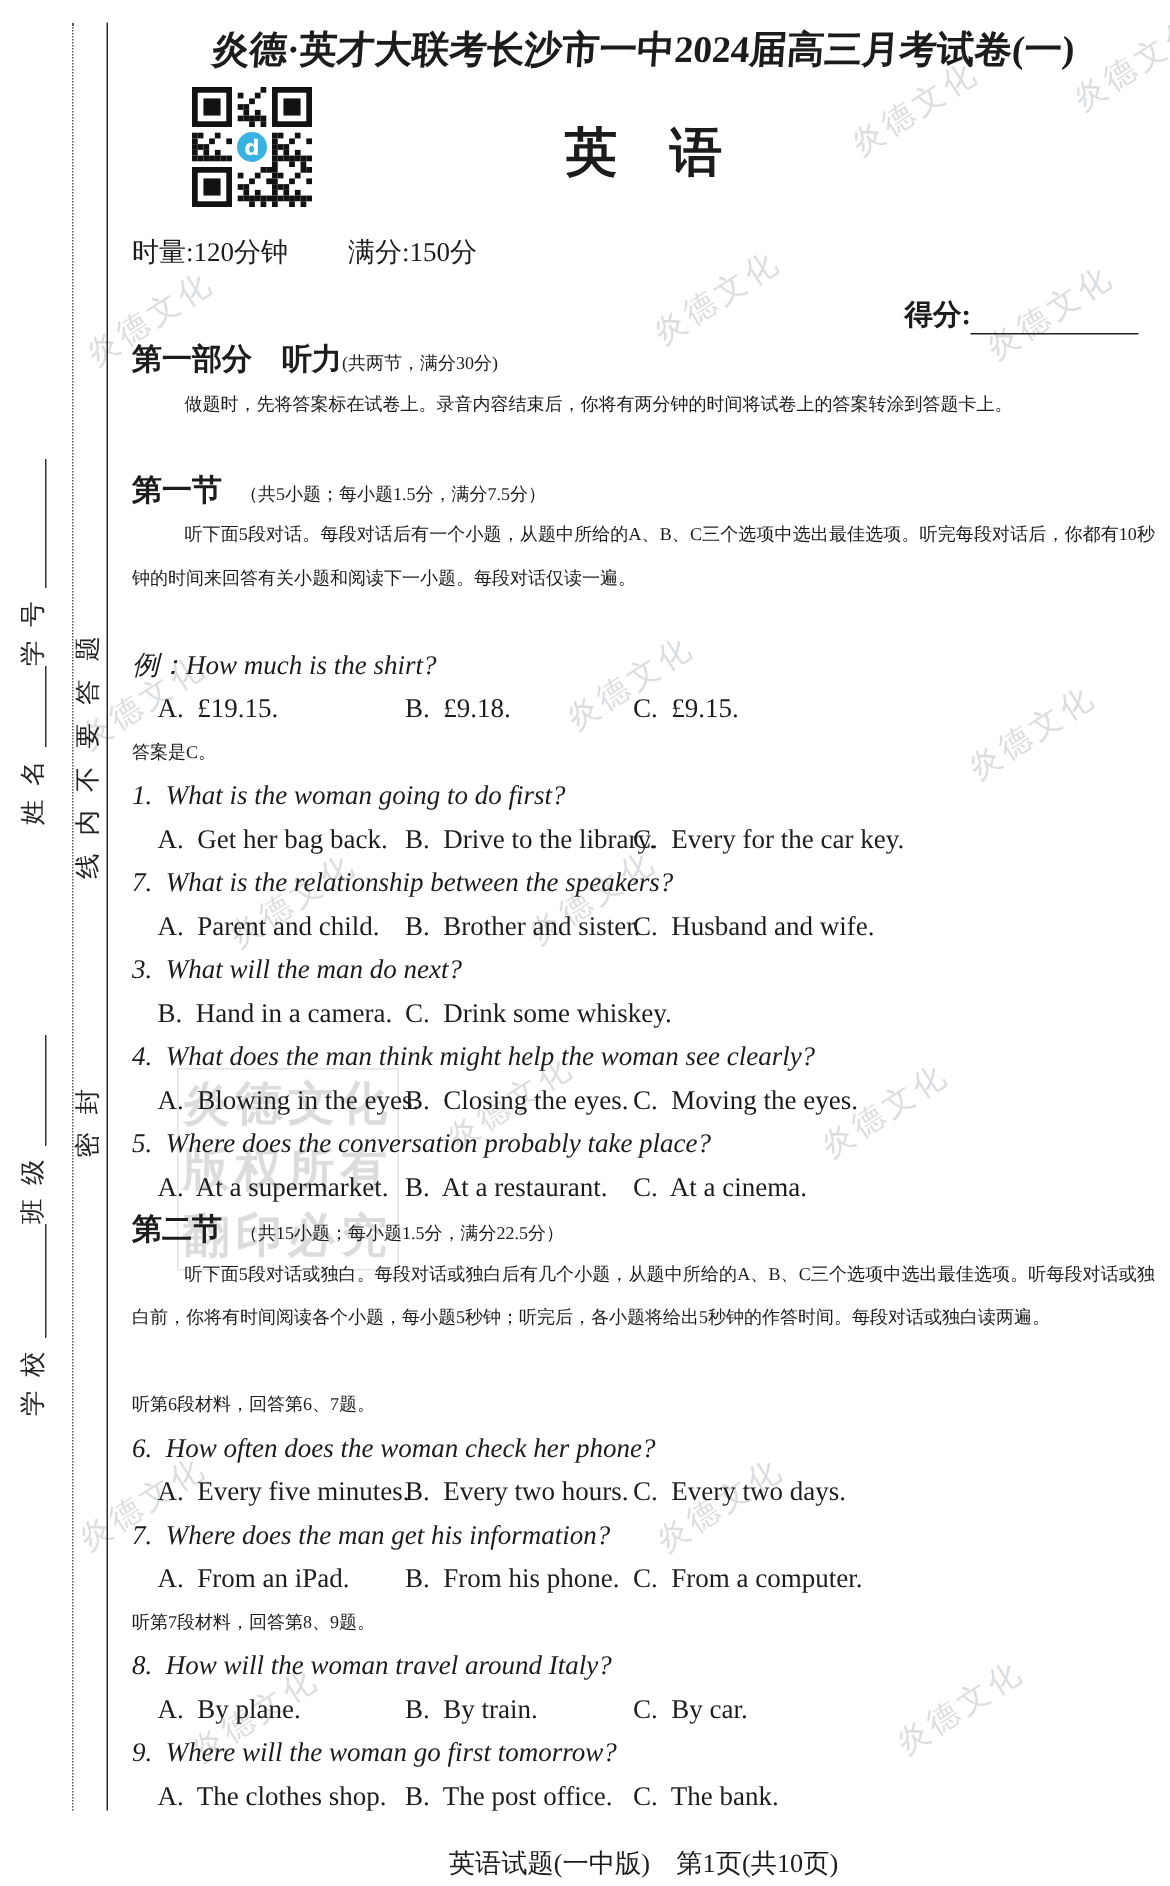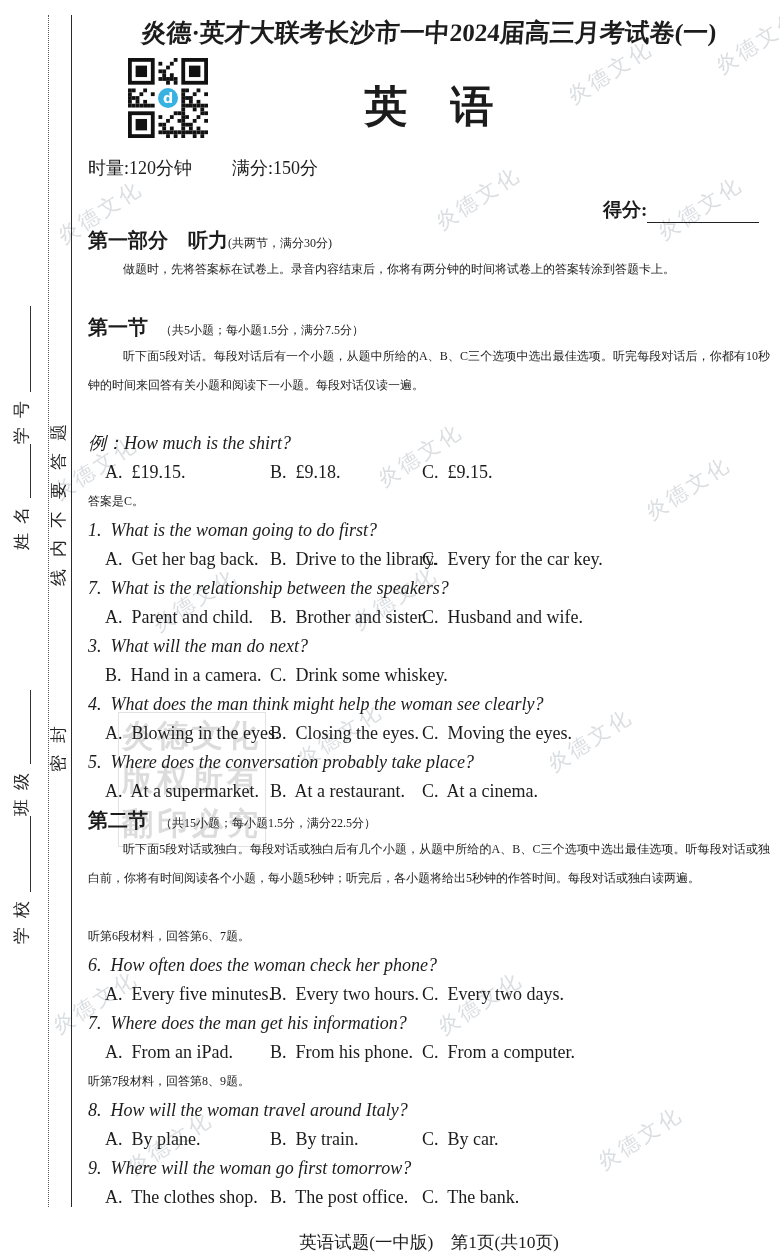--- a/index.html
+++ b/index.html
@@ -23,21 +23,21 @@
   #strip-seal{left:46px;top:772px;width:392px;}
   .flabel{letter-spacing:9px;}
   .fblank{display:inline-block;border-bottom:1px solid #333;height:18px;}
   .sp{display:inline-block;}
   .sealtxt{letter-spacing:12px;}
   
   #examtitle{position:absolute;left:88px;top:16px;width:682px;text-align:center;
              font-size:25px;font-weight:700;transform:skewX(-4deg);z-index:2;}
   #qr{position:absolute;left:128px;top:58px;z-index:2;}
   #subject{position:absolute;left:88px;top:78px;width:682px;text-align:center;
-           font-size:43px;font-weight:700;z-index:2;}
+           font-size:35px;font-weight:700;z-index:2;}
   #metaline{position:absolute;left:88px;top:156px;width:682px;text-align:left;
             font-size:18px;z-index:2;}
   #metaline .gap{display:inline-block;width:40px;}
   #score{position:absolute;left:603px;top:197px;font-size:19px;font-weight:700;z-index:2;}
   #score .blank{display:inline-block;width:112px;height:21px;border-bottom:1.5px solid #222;
                 vertical-align:bottom;}
   
   #bodycol{position:absolute;left:88px;top:226px;width:682px;z-index:2;
            font-size:18px;line-height:29px;}
   .bh1{height:29px;overflow:hidden;}

